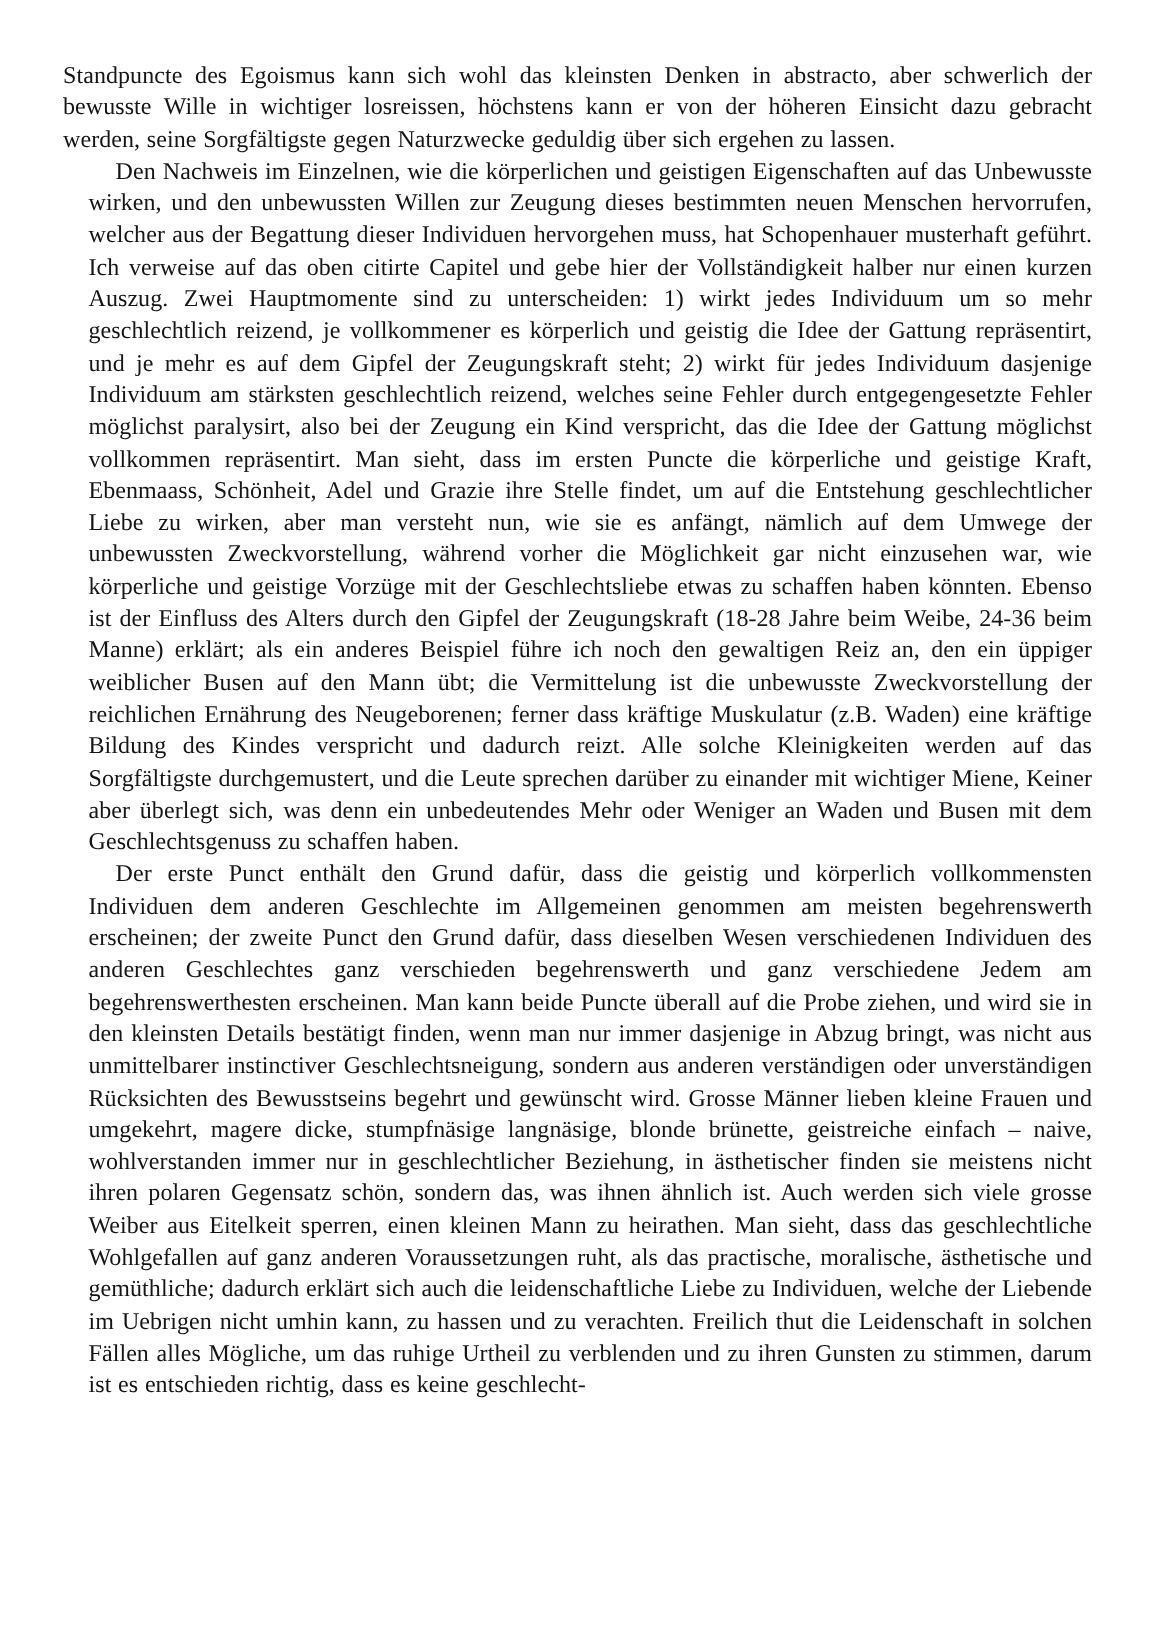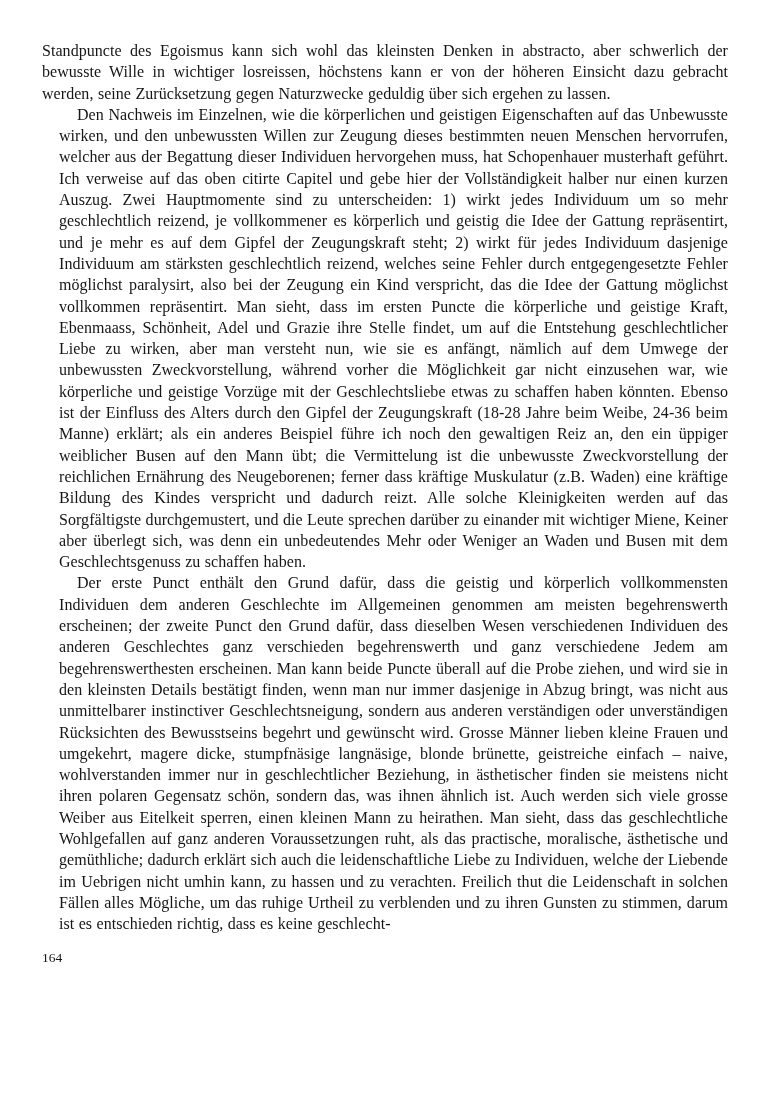--- a/index.html
+++ b/index.html
@@ -36,20 +36,17 @@
     margin-top: 16px;
     font-size: 13.5px;
     line-height: 16px;
   }
 </style>
 </head>
 <body>
 
 <div class="page">
   <div class="text-block">
-      <p><span>Standpuncte des Egoismus kann sich wohl das kleinsten </span><span class="it">Denken in abstracto</span><span>, aber schwerlich der bewusste Wille </span><span class="it">in wichtiger losreissen</span><span>, höchstens kann er von der höheren Einsicht dazu gebracht werden, seine Zurücksetzung gegen Naturzwecke geduldig über sich ergehen zu lassen.</span></p>
+      <p><span>Standpuncte des Egoismus kann sich wohl das kleinsten </span><span class="it">Denken in abstracto</span><span>, aber schwerlich der bewusste Wille </span><span class="it">in wichtiger losreissen</span><span>, höchstens kann er von der höheren Einsicht dazu gebracht werden, seine Sorgfältigste gegen Naturzwecke geduldig über sich ergehen zu lassen.</span></p>
       <p class="indent"><span>Den Nachweis im Einzelnen, wie die körperlichen und geistigen Eigenschaften auf das Unbewusste wirken, und den unbewussten Willen zur Zeugung dieses bestimmten neuen Menschen hervorrufen, welcher aus der Begattung dieser Individuen hervorgehen muss, hat Schopenhauer musterhaft geführt. Ich verweise auf das oben citirte Capitel und gebe hier der Vollständigkeit halber nur einen kurzen Auszug. Zwei Hauptmomente sind zu unterscheiden: 1) wirkt jedes Individuum um so mehr geschlechtlich reizend, je vollkommener es körperlich und geistig die Idee der Gattung repräsentirt, und je mehr es auf dem Gipfel der Zeugungskraft steht; 2) wirkt für jedes Individuum dasjenige Individuum am stärksten geschlechtlich reizend, welches seine Fehler durch entgegengesetzte Fehler möglichst paralysirt, also bei der Zeugung ein Kind verspricht, das die Idee der Gattung möglichst vollkommen repräsentirt. Man sieht, dass im ersten Puncte die körperliche und geistige Kraft, Ebenmaass, Schönheit, Adel und Grazie ihre Stelle findet, um auf die Entstehung geschlechtlicher Liebe zu wirken, aber man versteht nun, </span><span class="it">wie sie es anfängt</span><span>, nämlich auf dem Umwege der unbewussten Zweckvorstellung, während vorher die </span><span class="it">Möglichkeit</span><span> gar nicht einzusehen war, wie körperliche und geistige Vorzüge mit der Geschlechtsliebe etwas zu schaffen haben könnten. Ebenso ist der Einfluss des Alters durch den Gipfel der Zeugungskraft (18-28 Jahre beim Weibe, 24-36 beim Manne) erklärt; als ein anderes Beispiel führe ich noch den gewaltigen Reiz an, den ein üppiger weiblicher Busen auf den Mann übt; die Vermittelung ist die unbewusste Zweckvorstellung der reichlichen Ernährung des Neugeborenen; ferner dass kräftige Muskulatur (z.B. Waden) eine kräftige Bildung des Kindes verspricht und dadurch reizt. Alle solche Kleinigkeiten werden auf das Sorgfältigste durchgemustert, und die Leute sprechen darüber zu einander mit wichtiger Miene, Keiner aber überlegt sich, was denn ein unbedeutendes Mehr oder Weniger an Waden und Busen mit dem Geschlechtsgenuss zu schaffen haben.</span></p>
       <p class="indent"><span>Der erste Punct enthält den Grund dafür, dass die geistig und körperlich vollkommensten Individuen dem anderen Geschlechte im </span><span class="it">Allgemeinen</span><span> genommen am meisten begehrenswerth erscheinen; der zweite Punct den Grund dafür, dass dieselben Wesen verschiedenen Individuen des anderen Geschlechtes </span><span class="it">ganz verschieden begehrenswerth</span><span> und ganz verschiedene Jedem am </span><span class="it">begehrenswerthesten</span><span> erscheinen. Man kann beide Puncte überall auf die Probe ziehen, und wird sie in den kleinsten Details bestätigt finden, wenn man nur immer </span><span class="it">dasjenige in Abzug bringt</span><span>, was </span><span class="it">nicht</span><span> aus unmittelbarer instinctiver Geschlechtsneigung, sondern aus anderen verständigen oder unverständigen Rücksichten des Bewusstseins begehrt und gewünscht wird. Grosse Männer lieben kleine Frauen und umgekehrt, magere dicke, stumpfnäsige langnäsige, blonde brünette, geistreiche einfach – naive, wohlverstanden immer nur in geschlechtlicher Beziehung, in ästhetischer finden sie meistens </span><span class="it">nicht</span><span> ihren polaren Gegensatz schön, sondern das, was </span><span class="it">ihnen ähnlich</span><span> ist. Auch werden sich viele grosse Weiber aus Eitelkeit sperren, einen kleinen Mann zu heirathen. Man sieht, dass das geschlechtliche Wohlgefallen auf </span><span class="it">ganz anderen</span><span> Voraussetzungen ruht, als das practische, moralische, ästhetische und gemüthliche; dadurch erklärt sich auch die leidenschaftliche Liebe zu Individuen, welche der Liebende im Uebrigen nicht umhin kann, zu hassen und zu verachten. Freilich thut die Leidenschaft in solchen Fällen alles Mögliche, um das ruhige Urtheil zu </span><span class="it">verblenden</span><span> und zu ihren Gunsten zu stimmen, darum ist es entschieden richtig, dass es keine geschlecht-</span></p>
     </div>
-  <div class="footer">
-    <span>164</span>
-  </div>
 </div>
 
 </body></html>

